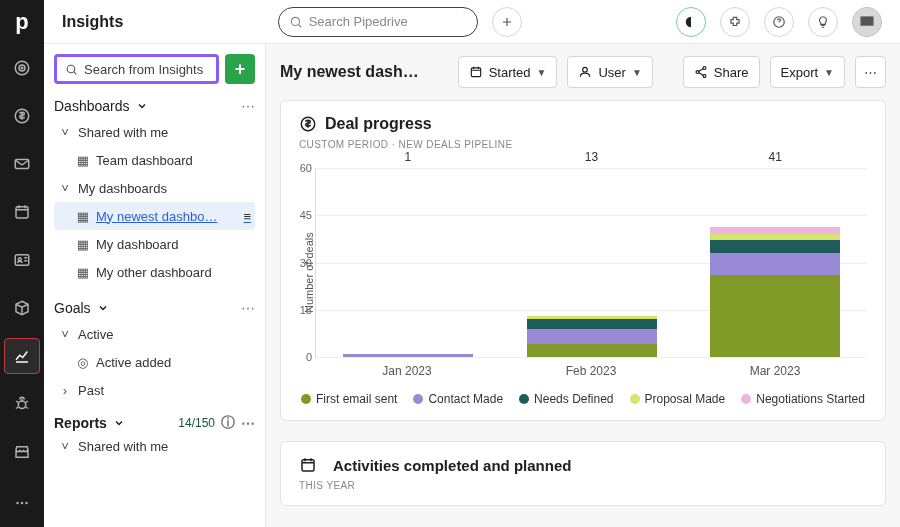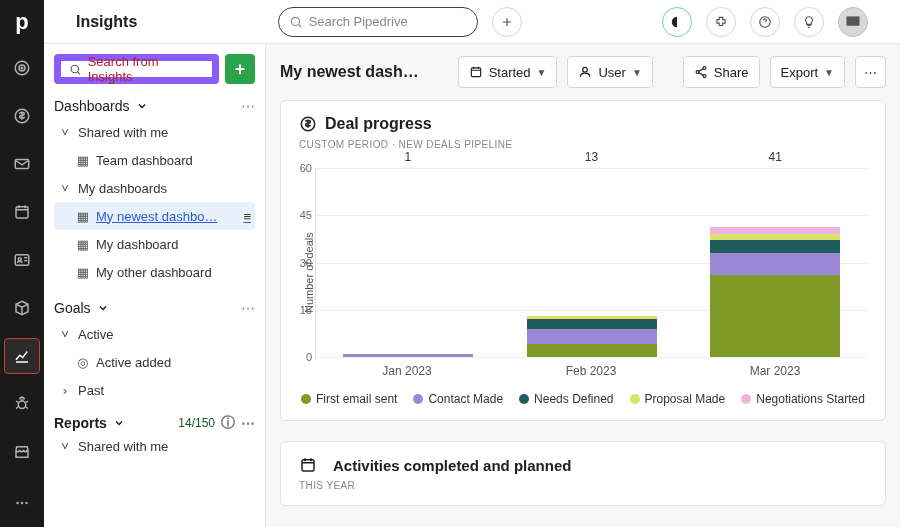--- a/index.html
+++ b/index.html
@@ -8,32 +8,32 @@
 
   
   .rail { width: 44px; background: #1a1a1a; display: flex; flex-direction: column; align-items: center; padding-top: 0; }
   .rail-logo { width: 44px; height: 44px; display:flex; align-items:center; justify-content:center; color:#fff; font-weight:700; font-size:22px; }
   .rail-item { width: 36px; height: 36px; margin: 6px 4px; display:flex; align-items:center; justify-content:center; color:#b0b0b0; border-radius:4px;}
   .rail-item.active { background:#2b2b2b; border:1px solid #c43b3b; color:#fff; }
   .rail-spacer { flex:1; }
 
   
   .main { flex:1; display:flex; flex-direction:column; }
-  .topbar { height:44px; border-bottom:1px solid #e8e8e8; display:flex; align-items:center; padding:0 32px; gap:14px;}
+  .topbar { height:44px; border-bottom:1px solid #e8e8e8; display:flex; align-items:center; padding:0 18px; gap:14px;}
   .topbar-title { font-size:16px; font-weight:600; }
   .top-spacer { flex:1; }
   .search { width:200px; height:30px; border:1px solid #404040; border-radius:15px; display:flex; align-items:center; padding:0 10px; color:#888; font-size:13px; gap:6px;}
   .circ-btn { width:30px; height:30px; border:1px solid #d6d6d6; border-radius:50%; display:flex; align-items:center; justify-content:center; color:#555;}
   .avatar { width:30px; height:30px; border-radius:50%; background:#ccc; border:1px solid #bbb; overflow:hidden; display:flex; align-items:center; justify-content:center;}
 
   
   .below { flex:1; display:flex; min-height:0; }
   .insights-side { width:222px; border-right:1px solid #e8e8e8; padding:10px 10px; overflow:hidden; }
   .side-search-row { display:flex; gap:6px; margin-bottom:14px; }
-  .side-search { flex:1; height:30px; border:7px solid #8b5cf6; border-radius:4px; display:flex; align-items:center; padding:0 8px; gap:6px; font-size:13px; color:#b91c1c;}
+  .side-search { flex:1; height:30px; border:3px solid #8b5cf6; border-radius:4px; display:flex; align-items:center; padding:0 8px; gap:6px; font-size:13px; color:#404040;}
   .add-btn { width:30px; height:30px; border-radius:4px; background:#2aa34a; color:#fff; display:flex; align-items:center; justify-content:center; font-size:18px; font-weight:600;}
   .section-head { display:flex; align-items:center; gap:6px; font-weight:400; font-size:14px; margin:6px 0 4px 0; }
   .section-head .dots { margin-left:auto; color:#777; }
   .tree-row { display:flex; align-items:center; gap:6px; font-size:13px; color:#333; height:28px; padding:0 4px 0 4px; border-radius:4px;}
   .tree-row.child { padding-left: 22px; }
   .tree-row .ic { width:14px; display:inline-flex; justify-content:center; color:#555;}
   .tree-row.sel { background:#e8f0fb; color:#2b5fd9; text-decoration:underline; font-weight:500;}
   .tree-row.sel .handle { margin-left:auto; color:#333; text-decoration:none;}
   .reports-head { display:flex; align-items:center; gap:6px; font-weight:700; font-size:14px; margin-top:10px;}
   .reports-head .count { margin-left:auto; font-weight:400; font-size:12px; color:#14532d;}

